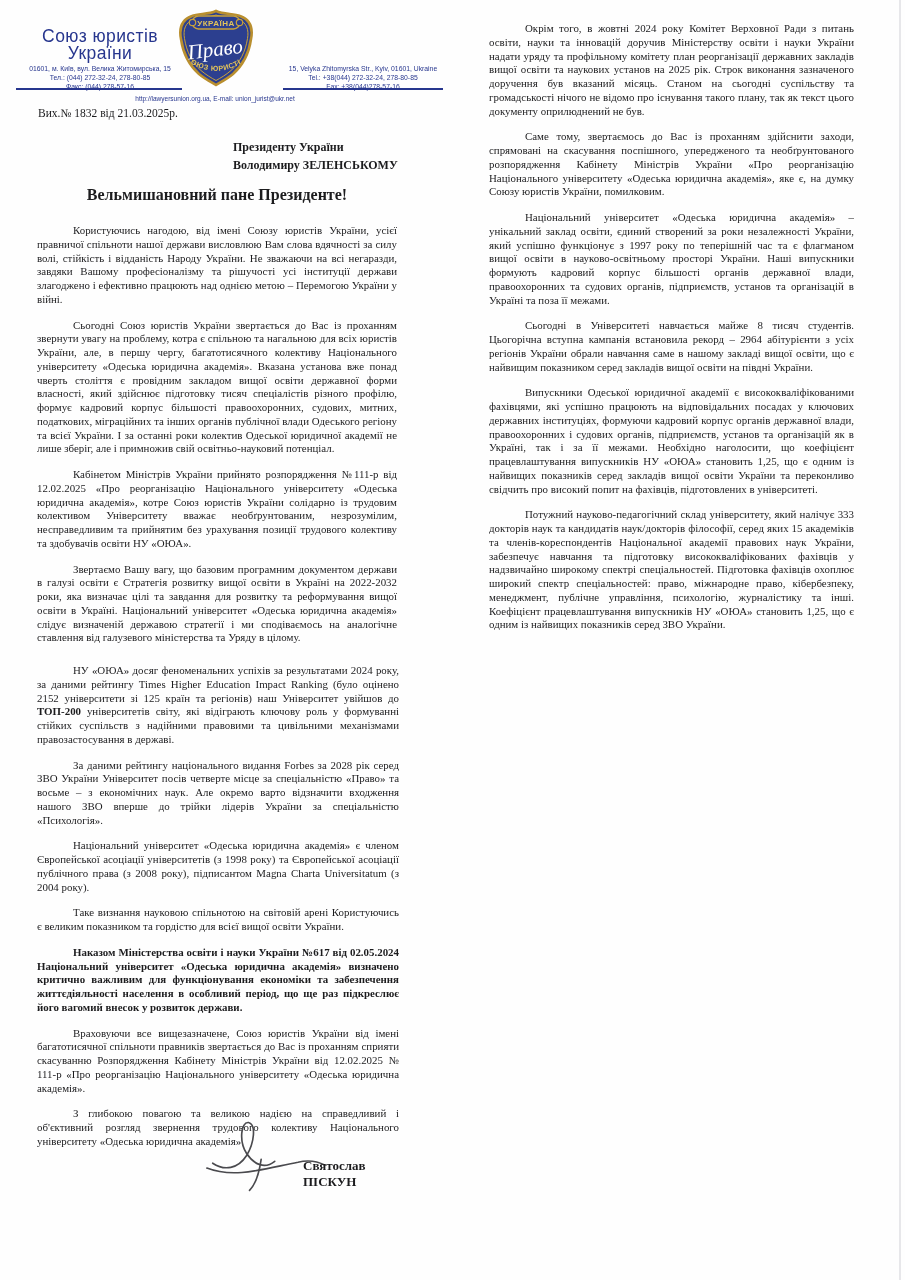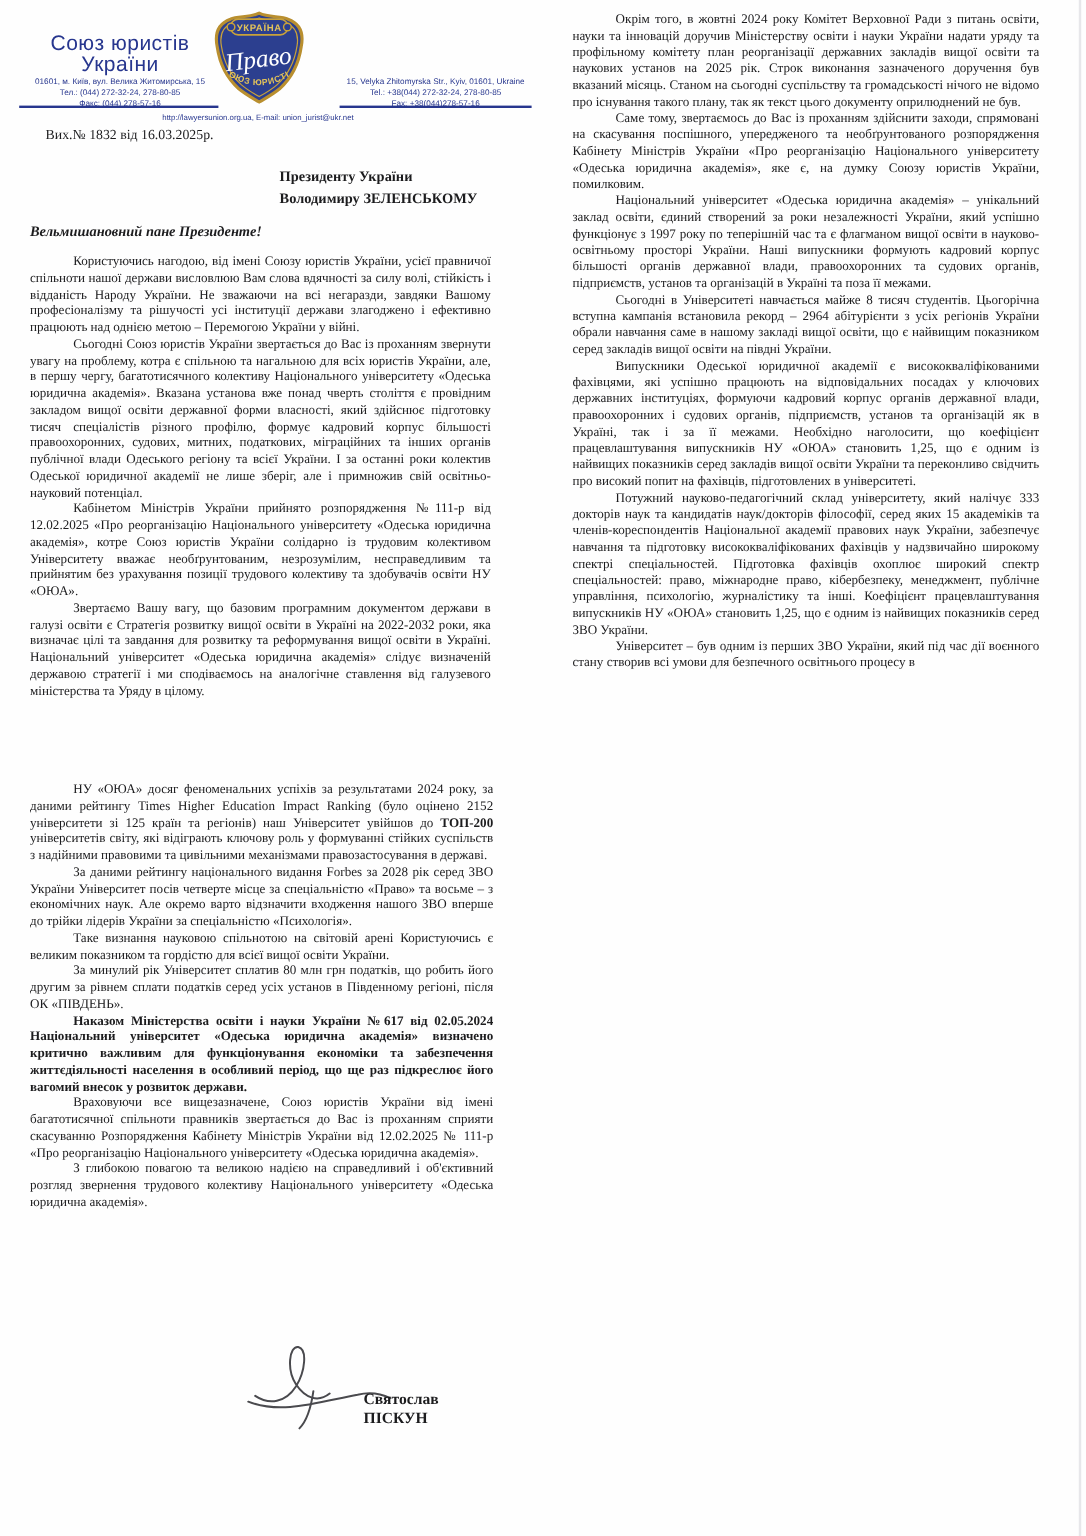--- a/index.html
+++ b/index.html
@@ -23,25 +23,25 @@
   .addr-ua{left:10px;top:64px;width:180px;}
   .addr-en{left:281px;top:64px;width:164px;}
   .rule{position:absolute;top:88px;height:2px;background:var(--accent,#27368e);}
   .rule-l{left:16px;width:166px;}
   .rule-r{left:283px;width:160px;}
   .logo{position:absolute;left:177px;top:8px;width:78px;height:80px;}
   .urlline{position:absolute;left:90px;top:95px;width:250px;text-align:center;
            color:var(--accent,#27368e);font-family:"Liberation Sans",sans-serif;font-size:6.5px;}
   .ref{position:absolute;left:38px;top:107px;font-size:11.5px;}
   .addressee{position:absolute;left:233px;top:139px;font-weight:bold;font-size:12px;line-height:17.5px;}
-  .salutation{position:absolute;left:25px;top:186px;width:384px;
-              font-weight:bold;font-style:italic;font-size:12px;}
+  .salutation{position:absolute;left:25px;top:186px;width:384px;text-align:center;
+              font-weight:bold;font-size:16px;}
   .body1{position:absolute;left:25px;top:212px;width:384px;}
 
-  .para{margin:0;text-align:justify;text-indent:36px;font-size:10.9px;line-height:13.75px;}
+  .para{margin:12px;text-align:justify;text-indent:36px;font-size:10.9px;line-height:13.75px;}
   .para.noindent{text-indent:0;}
   .para.bold{font-weight:bold;}
 
   
   .sig-left{position:absolute;left:0px;top:494px;font-weight:bold;font-size:11.8px;line-height:17px;}
   .sig-mark{position:absolute;left:178px;top:460px;width:126px;height:84px;}
   .sig-name{position:absolute;left:278px;top:506px;font-weight:bold;font-size:13px;}
 </style>
 </head>
 <body>
@@ -71,21 +71,21 @@
         </text>
       </svg>
     </div>
 
     <div class="addr addr-en" style="white-space: pre-line;">15, Velyka Zhitomyrska Str., Kyiv, 01601, Ukraine
 Tel.: +38(044) 272-32-24, 278-80-85
 Fax: +38(044)278-57-16</div>
     <div class="rule rule-r"></div>
 
     <div class="urlline" style="white-space: pre-line;">http://lawyersunion.org.ua, E-mail: union_jurist@ukr.net</div>
-    <div class="ref" style="white-space: pre-line;">Вих.№ 1832 від 16.03.2025р.</div>
+    <div class="ref" style="white-space: pre-line;">Вих.№ 1832 від 21.03.2025р.</div>
 
     <div class="addressee">
       <div style="white-space: pre-line;">Президенту України</div>
       <div style="white-space: pre-line;">Володимиру ЗЕЛЕНСЬКОМУ</div>
     </div>
 
     <div class="salutation" style="white-space: pre-line;">Вельмишановний пане Президенте!</div>
     <div class="body1">
         <p class="para">Користуючись нагодою, від імені Союзу юристів України, усієї правничої спільноти нашої держави висловлюю Вам слова вдячності за силу волі, стійкість і відданість Народу України. Не зважаючи на всі негаразди, завдяки Вашому професіоналізму та рішучості усі інституції держави злагоджено і ефективно працюють над однією метою – Перемогою України у війні.</p>
         <p class="para">Сьогодні Союз юристів України звертається до Вас із проханням звернути увагу на проблему, котра є спільною та нагальною для всіх юристів України, але, в першу чергу, багатотисячного колективу Національного університету «Одеська юридична академія». Вказана установа вже понад чверть століття є провідним закладом вищої освіти державної форми власності, який здійснює підготовку тисяч спеціалістів різного профілю, формує кадровий корпус більшості правоохоронних, судових, митних, податкових, міграційних та інших органів публічної влади Одеського регіону та всієї України. І за останні роки колектив Одеської юридичної академії не лише зберіг, але і примножив свій освітньо-науковий потенціал.</p>
@@ -101,22 +101,22 @@
       <p class="para">Сьогодні в Університеті навчається майже 8 тисяч студентів. Цьогорічна вступна кампанія встановила рекорд – 2964 абітурієнти з усіх регіонів України обрали навчання саме в нашому закладі вищої освіти, що є найвищим показником серед закладів вищої освіти на півдні України.</p>
       <p class="para">Випускники Одеської юридичної академії є висококваліфікованими фахівцями, які успішно працюють на відповідальних посадах у ключових державних інституціях, формуючи кадровий корпус органів державної влади, правоохоронних і судових органів, підприємств, установ та організацій як в Україні, так і за її межами. Необхідно наголосити, що коефіцієнт працевлаштування випускників НУ «ОЮА» становить 1,25, що є одним із найвищих показників серед закладів вищої освіти України та переконливо свідчить про високий попит на фахівців, підготовлених в університеті.</p>
       <p class="para">Потужний науково-педагогічний склад університету, який налічує 333 докторів наук та кандидатів наук/докторів філософії, серед яких 15 академіків та членів-кореспондентів Національної академії правових наук України, забезпечує навчання та підготовку висококваліфікованих фахівців у надзвичайно широкому спектрі спеціальностей. Підготовка фахівців охоплює широкий спектр спеціальностей: право, міжнародне право, кібербезпеку, менеджмент, публічне управління, психологію, журналістику та інші. Коефіцієнт працевлаштування випускників НУ «ОЮА» становить 1,25, що є одним із найвищих показників серед ЗВО України.</p>
       <p class="para">Університет – був одним із перших ЗВО України, який під час дії воєнного стану створив всі умови для безпечного освітнього процесу в</p>
     </div>
 
   <div class="page p3">
     <div>
         <p class="para">НУ «ОЮА» досяг феноменальних успіхів за результатами 2024 року, за даними рейтингу Times Higher Education Impact Ranking (було оцінено 2152 університети зі 125 країн та регіонів) наш Університет увійшов до <b>ТОП-200</b> університетів світу, які відіграють ключову роль у формуванні стійких суспільств з надійними правовими та цивільними механізмами правозастосування в державі.</p>
         <p class="para">За даними рейтингу національного видання Forbes за 2028 рік серед ЗВО України Університет посів четверте місце за спеціальністю «Право» та восьме – з економічних наук. Але окремо варто відзначити входження нашого ЗВО вперше до трійки лідерів України за спеціальністю «Психологія».</p>
+        <p class="para">Національний університет «Одеська юридична академія» є членом Європейської асоціації університетів (з 1998 року) та Європейської асоціації публічного права (з 2008 року), підписантом Magna Charta Universitatum (з 2004 року).</p>
         <p class="para">Таке визнання науковою спільнотою на світовій арені Користуючись є великим показником та гордістю для всієї вищої освіти України.</p>
-        <p class="para">За минулий рік Університет сплатив 80 млн грн податків, що робить його другим за рівнем сплати податків серед усіх установ в Південному регіоні, після ОК «ПІВДЕНЬ».</p>
         <p class="para bold">Наказом Міністерства освіти і науки України №617 від 02.05.2024 Національний університет «Одеська юридична академія» визначено критично важливим для функціонування економіки та забезпечення життєдіяльності населення в особливий період, що ще раз підкреслює його вагомий внесок у розвиток держави.</p>
         <p class="para">Враховуючи все вищезазначене, Союз юристів України від імені багатотисячної спільноти правників звертається до Вас із проханням сприяти скасуванню Розпорядження Кабінету Міністрів України від 12.02.2025 № 111-р «Про реорганізацію Національного університету «Одеська юридична академія».</p>
         <p class="para">З глибокою повагою та великою надією на справедливий і об'єктивний розгляд звернення трудового колективу Національного університету «Одеська юридична академія».</p>
       </div>
 
 
     <div class="sig-mark">
       <svg viewBox="0 0 130 85" width="126" height="84" aria-hidden="true">
         <g fill="none" stroke="#4a4a4e" stroke-width="1.7" stroke-linecap="round">
           <path d="M10 52 C22 60 36 58 45 44 C53 31 55 12 47 10 C39 9 37 30 45 42 C53 54 64 58 74 50"></path>

